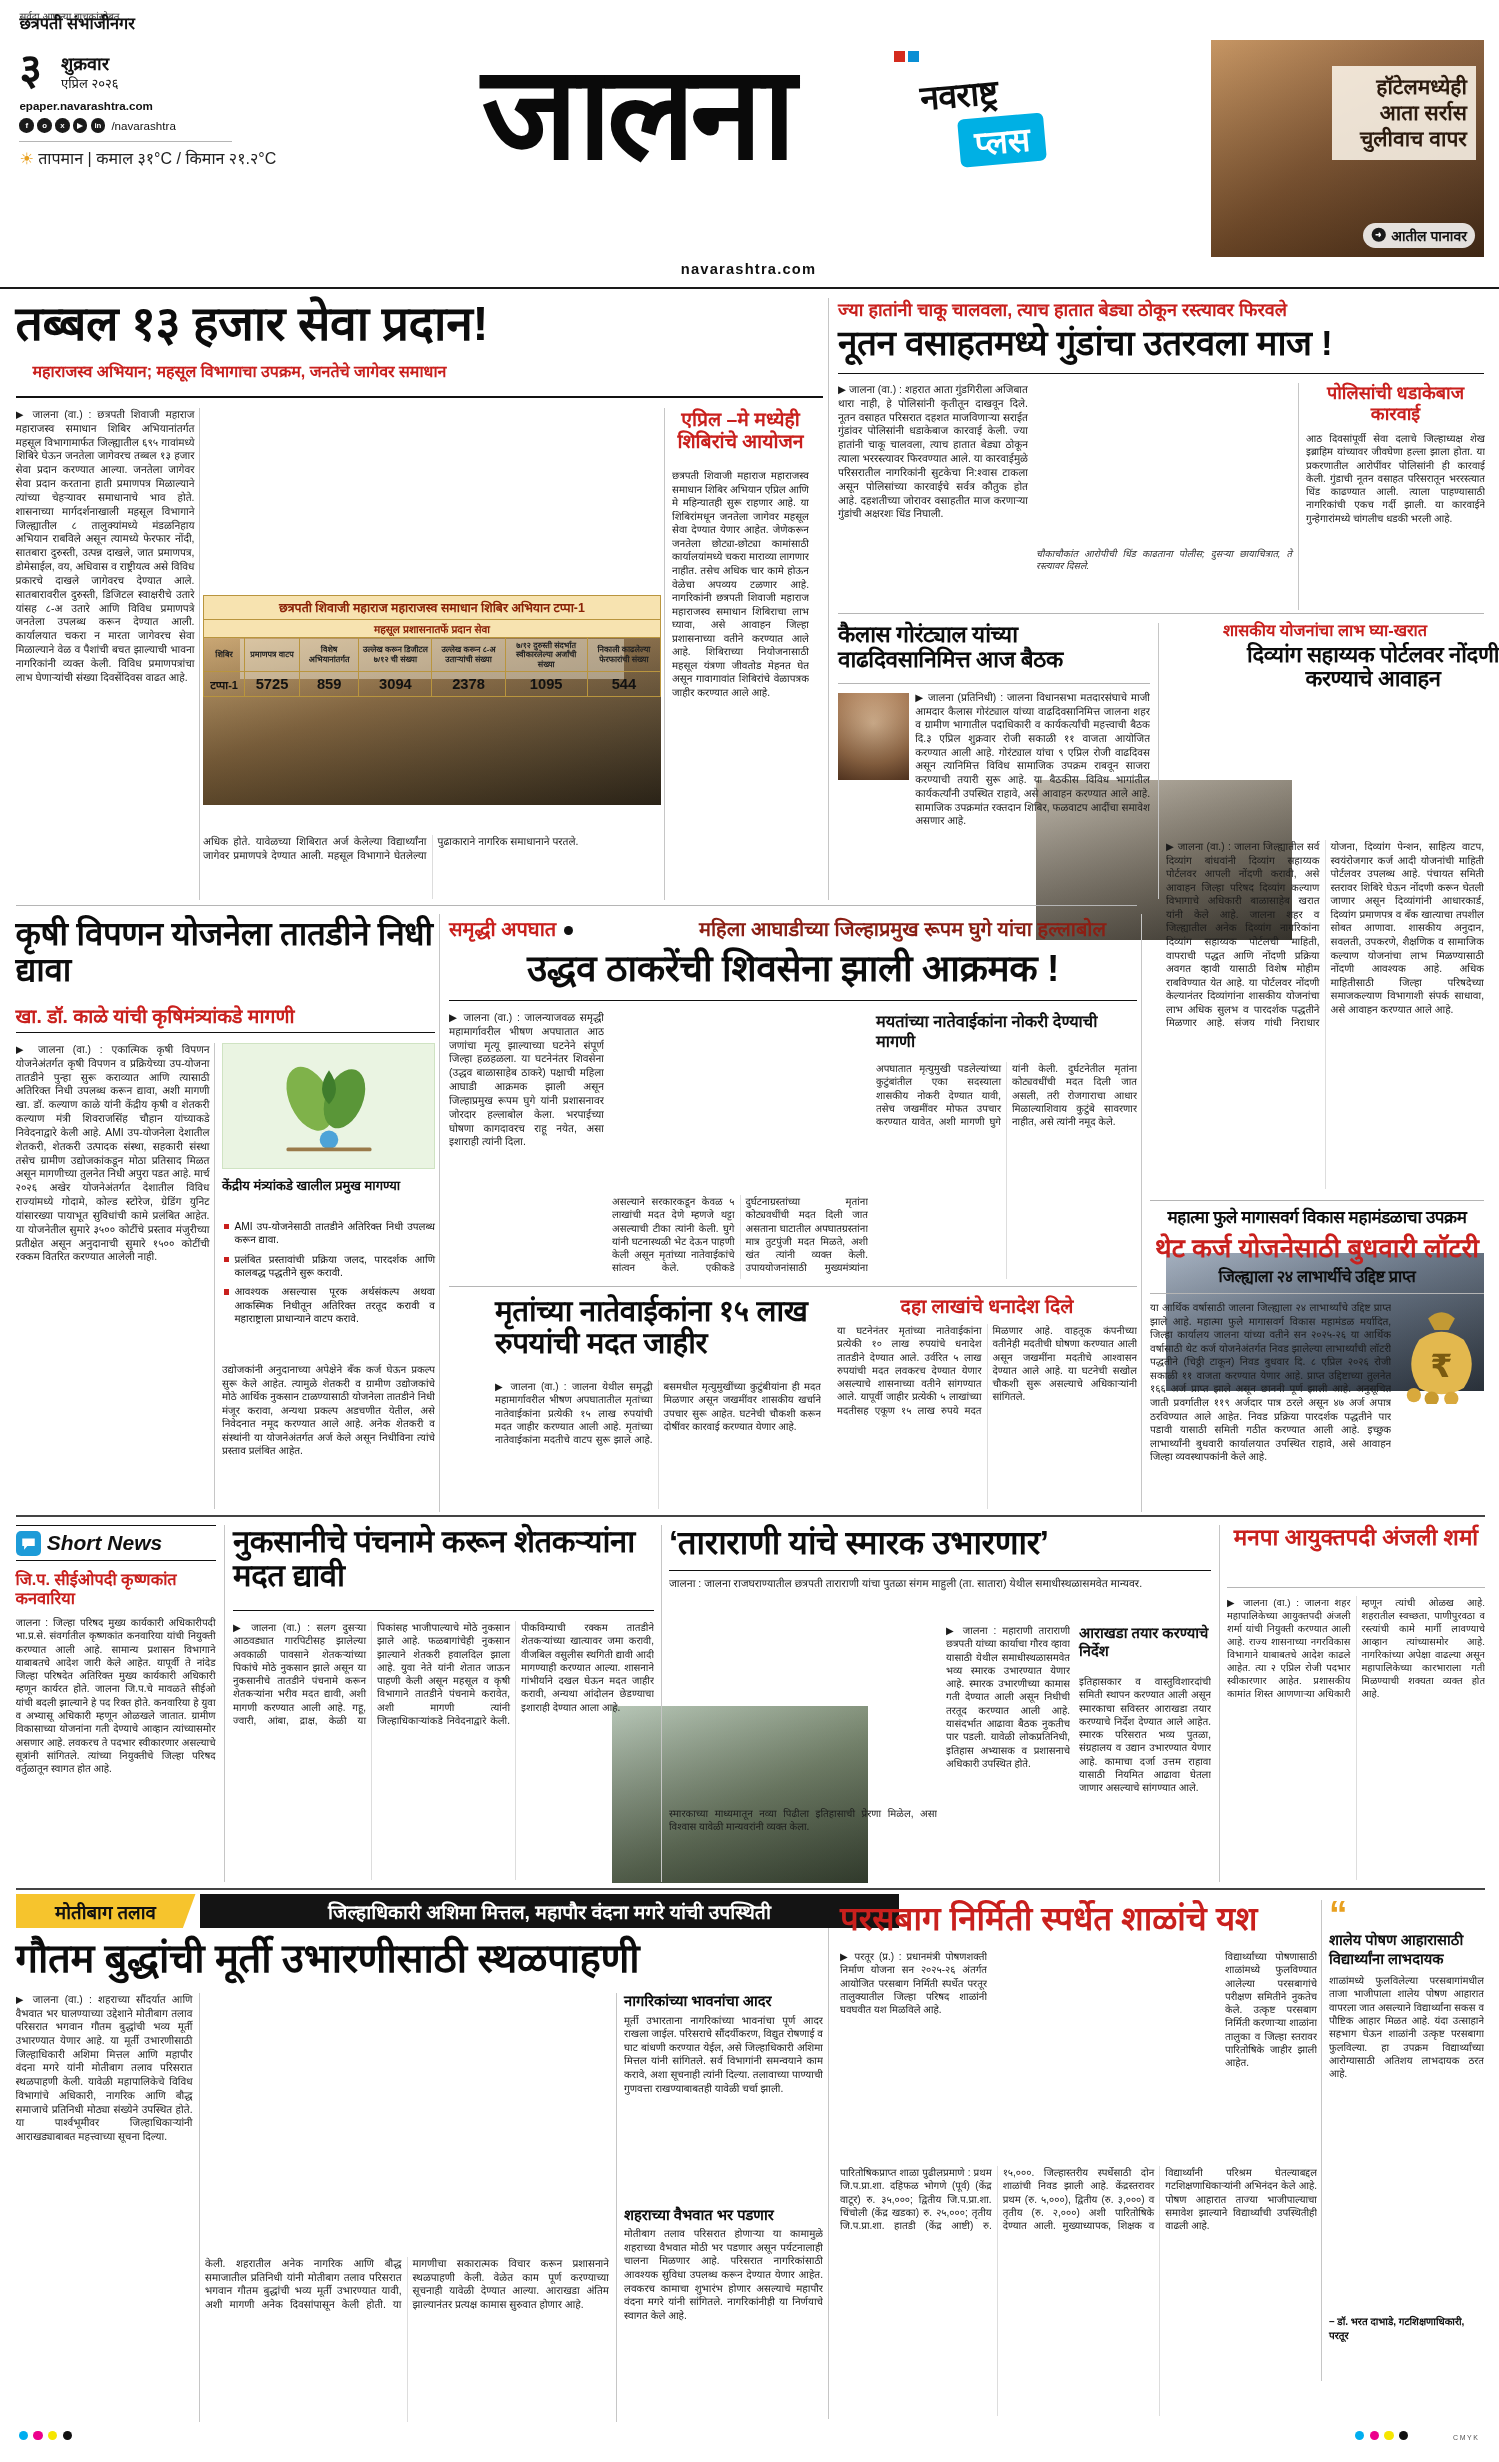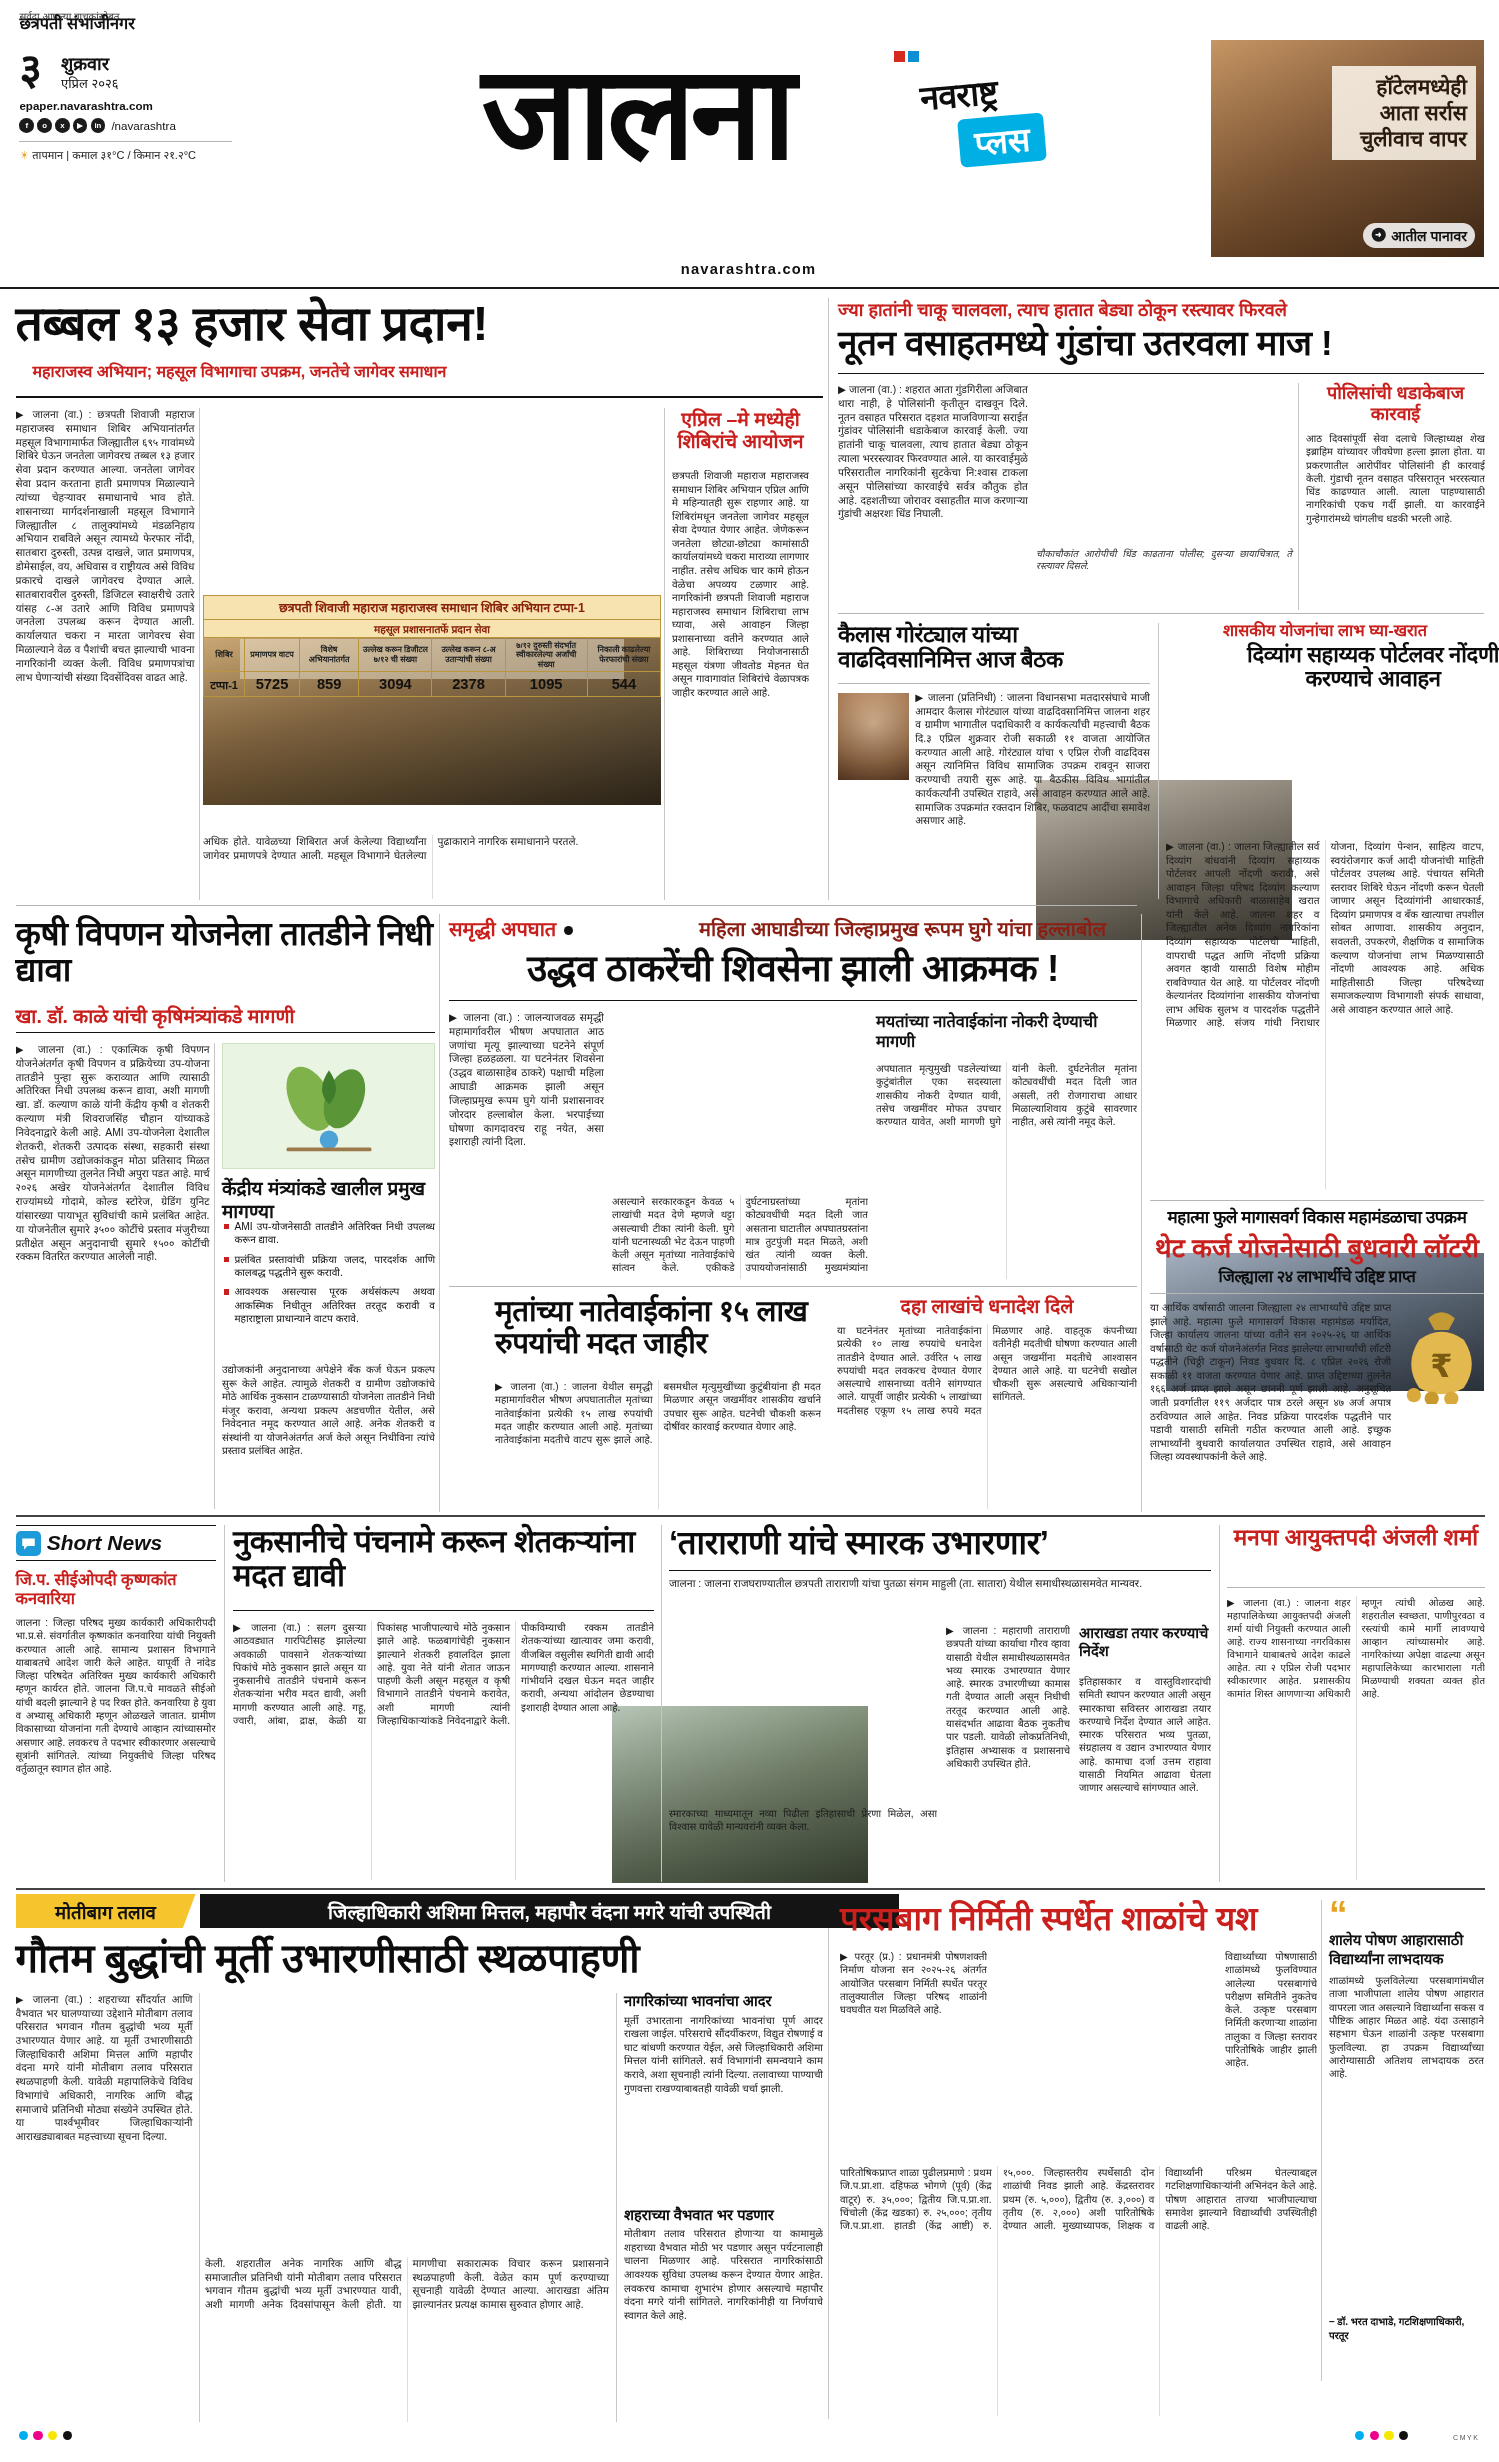--- a/index.html
+++ b/index.html
@@ -51,21 +51,21 @@
   <div class="abs" style="left:19.4px;top:99px;font-size:11.6px;font-weight:bold;">epaper.navarashtra.com</div>
   <div class="abs" style="left:19.4px;top:118px;display:flex;align-items:center;">
     <span class="sic">f</span>
     <span class="sic">o</span>
     <span class="sic">x</span>
     <span class="sic">▶</span>
     <span class="sic">in</span>
     <span style="font-size:11.6px;margin-left:3.1px;">/navarashtra</span>
   </div>
   <div class="abs thin" style="left:19.4px;top:141px;width:213px;"></div>
-  <div class="abs" style="left:19.4px;top:147px;font-size:11px;color:#222;">
+  <div class="abs" style="left:19.4px;top:147px;font-size:16px;color:#222;">
     <span style="color:#e8a020;">☀</span>
     <span>तापमान | कमाल ३१°C / किमान २१.२°C</span>
   </div>
 
   <div class="abs" style="left:365px;top:45px;width:543px;text-align:center;font-size:130px;font-weight:bold;line-height:1.05;letter-spacing:-4.7px;color:#0a0a0a;">जालना</div>
   <div class="abs" style="left:894px;top:51px;width:11px;height:11px;background:#d42b1e;"></div>
   <div class="abs" style="left:908px;top:51px;width:11px;height:11px;background:#0a8fd4;"></div>
 
   <div class="abs" style="left:920px;top:71px;transform:rotate(-5deg);font-size:34px;font-weight:bold;letter-spacing:-0.8px;color:#0d0d0d;text-shadow:0.8px 0.8px 0 #fff,-0.8px -0.8px 0 #fff;">नवराष्ट्र</div>
   <div class="abs" style="left:959px;top:116px;">
@@ -180,21 +180,21 @@
 
   <div class="abs" style="left:222px;top:1043px;width:213px;height:126px;background:#eaf4e2;border:0.8px solid #cfe3c2;display:flex;align-items:center;justify-content:center;">
     <svg width="116" height="101" viewBox="0 0 150 130">
       <ellipse cx="50" cy="55" rx="26" ry="44" fill="#7fb24a" transform="rotate(-25 50 55)"></ellipse>
       <ellipse cx="95" cy="55" rx="24" ry="40" fill="#5a9638" transform="rotate(22 95 55)"></ellipse>
       <path d="M75 18 q18 26 0 44 q-18 -18 0 -44z" fill="#3f7d2c"></path>
       <circle cx="75" cy="108" r="12" fill="#4da3d8"></circle>
       <rect x="20" y="118" width="110" height="5" rx="2" fill="#9a7a4a"></rect>
     </svg>
   </div>
-  <div class="abs" style="left:222px;top:1178px;width:213px;font-size:19px;font-weight:bold;line-height:1.2;">केंद्रीय मंत्र्यांकडे खालील प्रमुख मागण्या</div>
+  <div class="abs" style="left:222px;top:1178px;width:213px;font-size:13px;font-weight:bold;line-height:1.2;">केंद्रीय मंत्र्यांकडे खालील प्रमुख मागण्या</div>
   <div class="abs" style="left:222px;top:1220px;width:213px;">
     <div class="bullet">AMI उप-योजनेसाठी तातडीने अतिरिक्त निधी उपलब्ध करून द्यावा.</div>
     <div class="bullet">प्रलंबित प्रस्तावांची प्रक्रिया जलद, पारदर्शक आणि कालबद्ध पद्धतीने सुरू करावी.</div>
     <div class="bullet">आवश्यक असल्यास पूरक अर्थसंकल्प अथवा आकस्मिक निधीतून अतिरिक्त तरतूद करावी व महाराष्ट्राला प्राधान्याने वाटप करावे.</div>
   </div>
   <div class="abs bt" style="left:222px;top:1363px;width:213px;height:146px;font-size:10.2px;">उद्योजकांनी अनुदानाच्या अपेक्षेने बँक कर्ज घेऊन प्रकल्प सुरू केले आहेत. त्यामुळे शेतकरी व ग्रामीण उद्योजकांचे मोठे आर्थिक नुकसान टाळण्यासाठी योजनेला तातडीने निधी मंजूर करावा, अन्यथा प्रकल्प अडचणीत येतील, असे निवेदनात नमूद करण्यात आले आहे. अनेक शेतकरी व संस्थांनी या योजनेअंतर्गत अर्ज केले असून निधीविना त्यांचे प्रस्ताव प्रलंबित आहेत.</div>
 
   <div class="abs rh" style="left:449px;top:918px;font-size:20px;">
     <span>समृद्धी अपघात</span><span class="dot" style="background:#111;margin-left:7.8px;"></span>
   </div>

